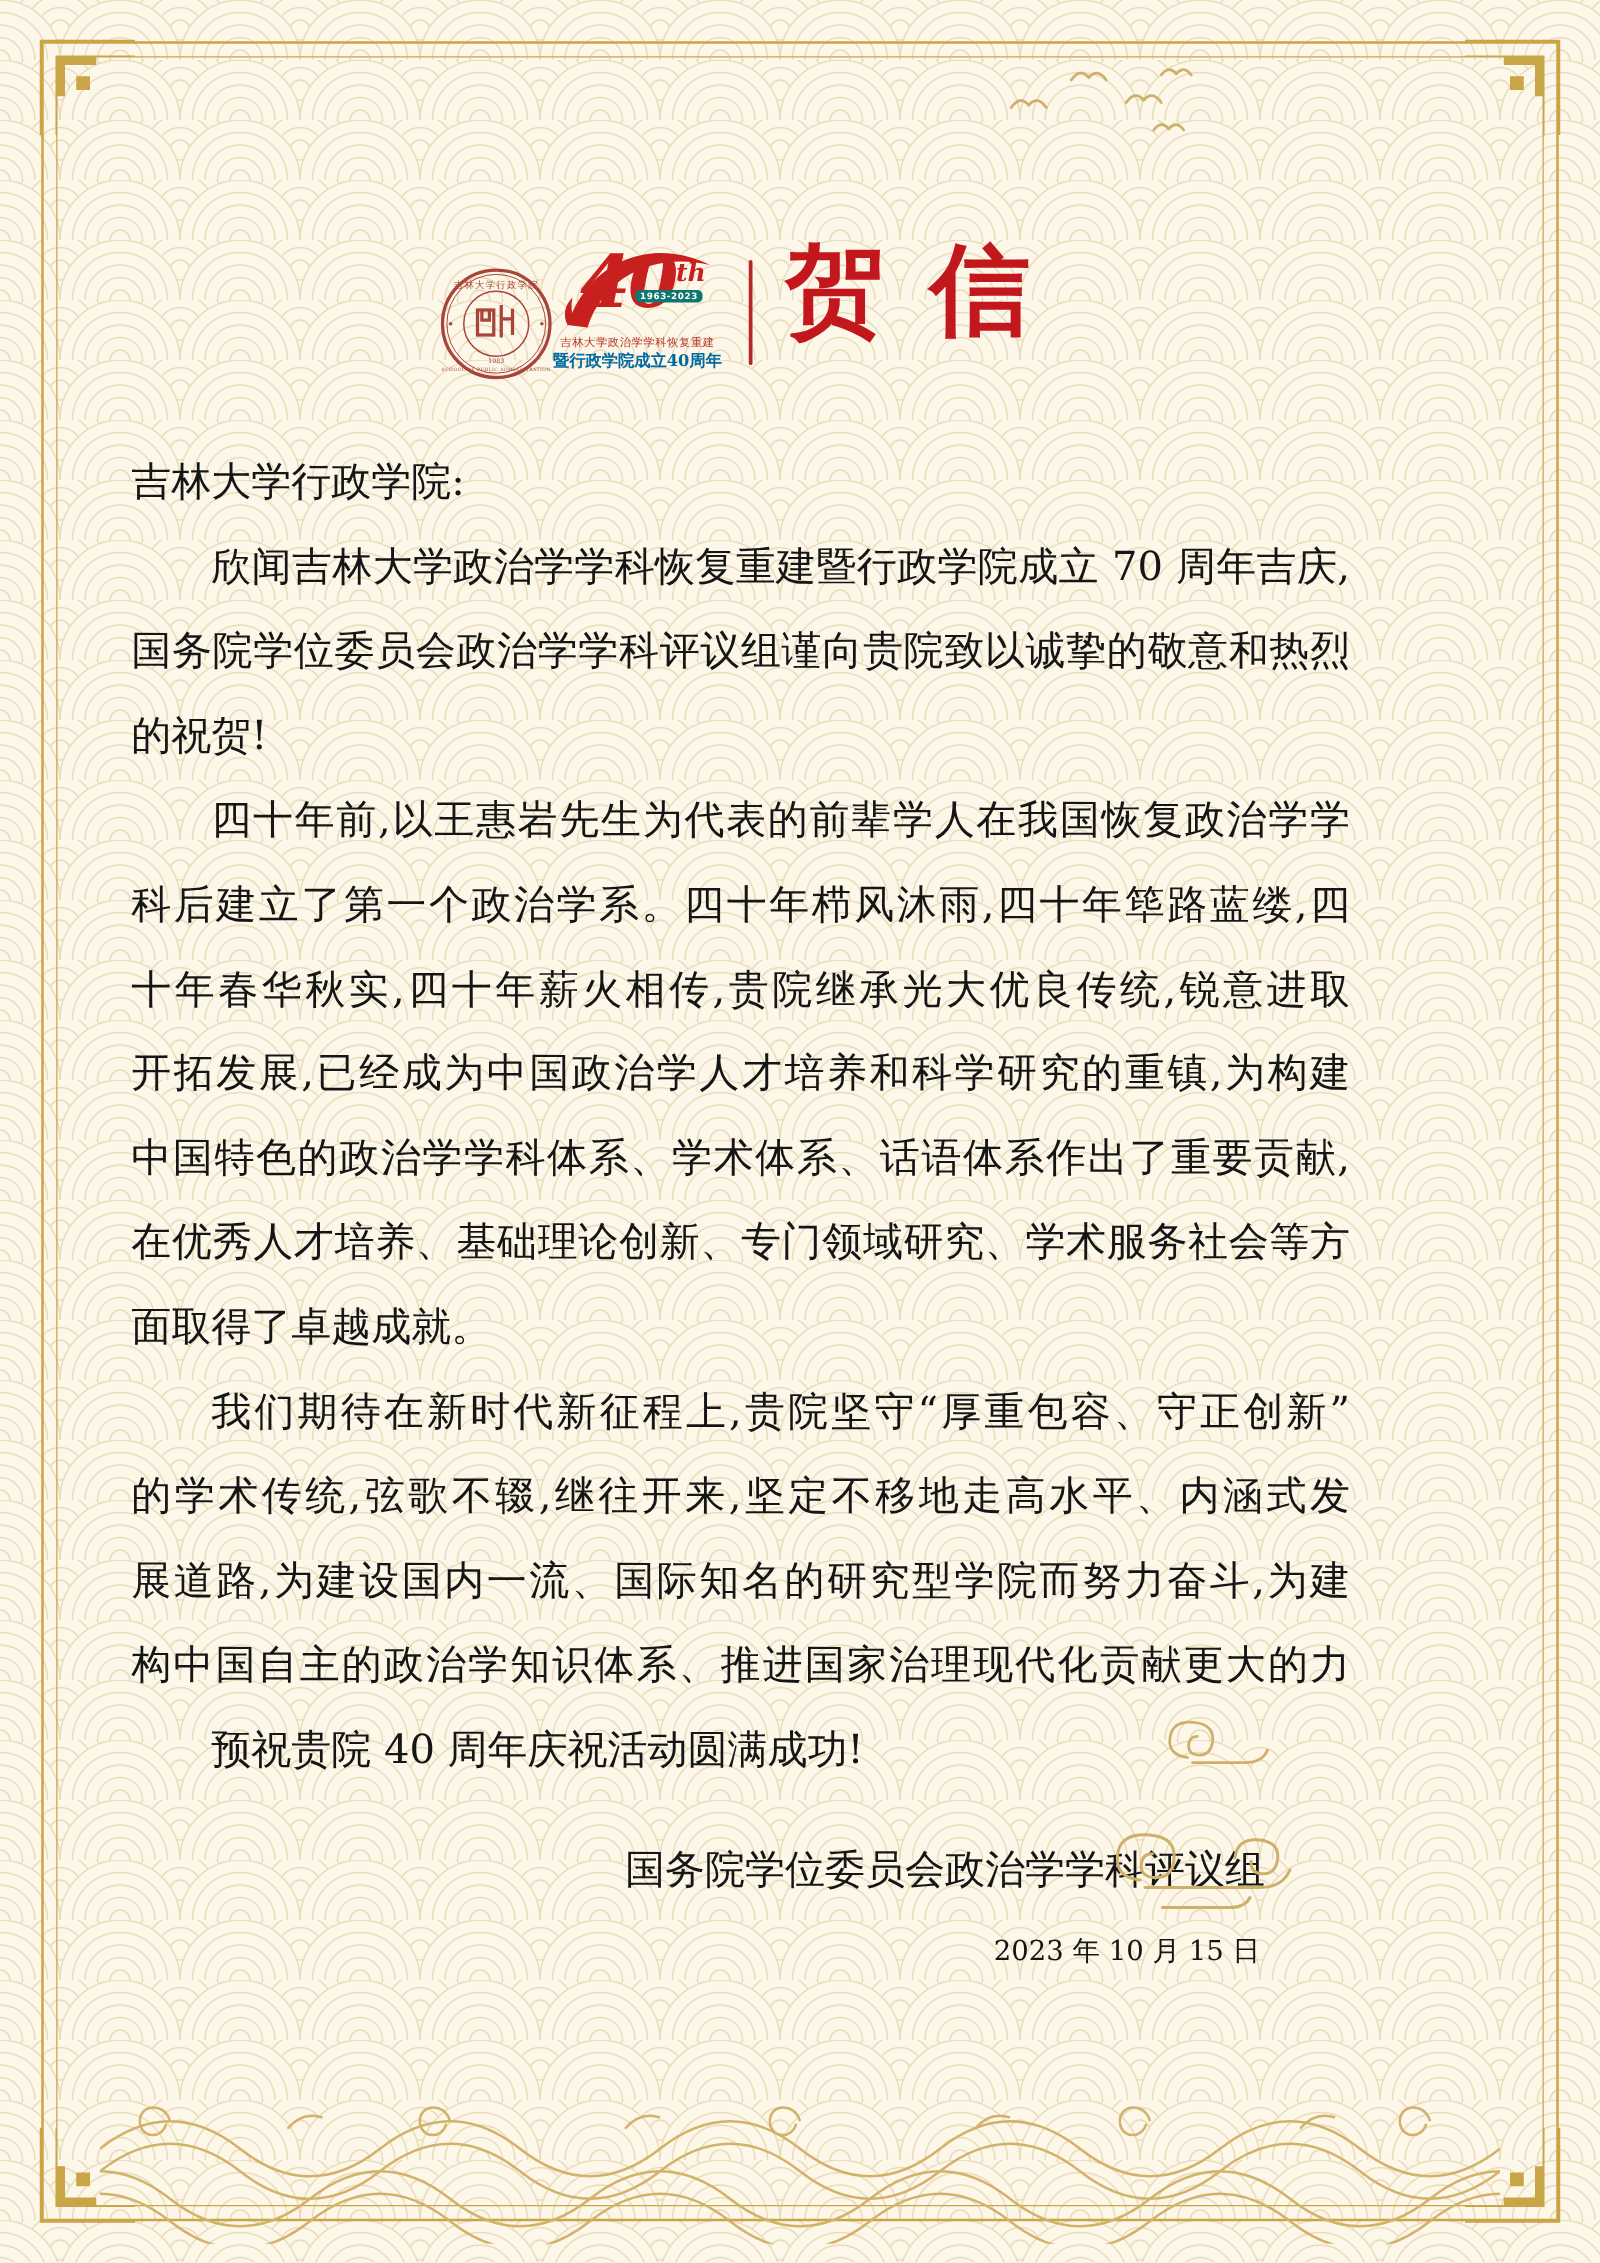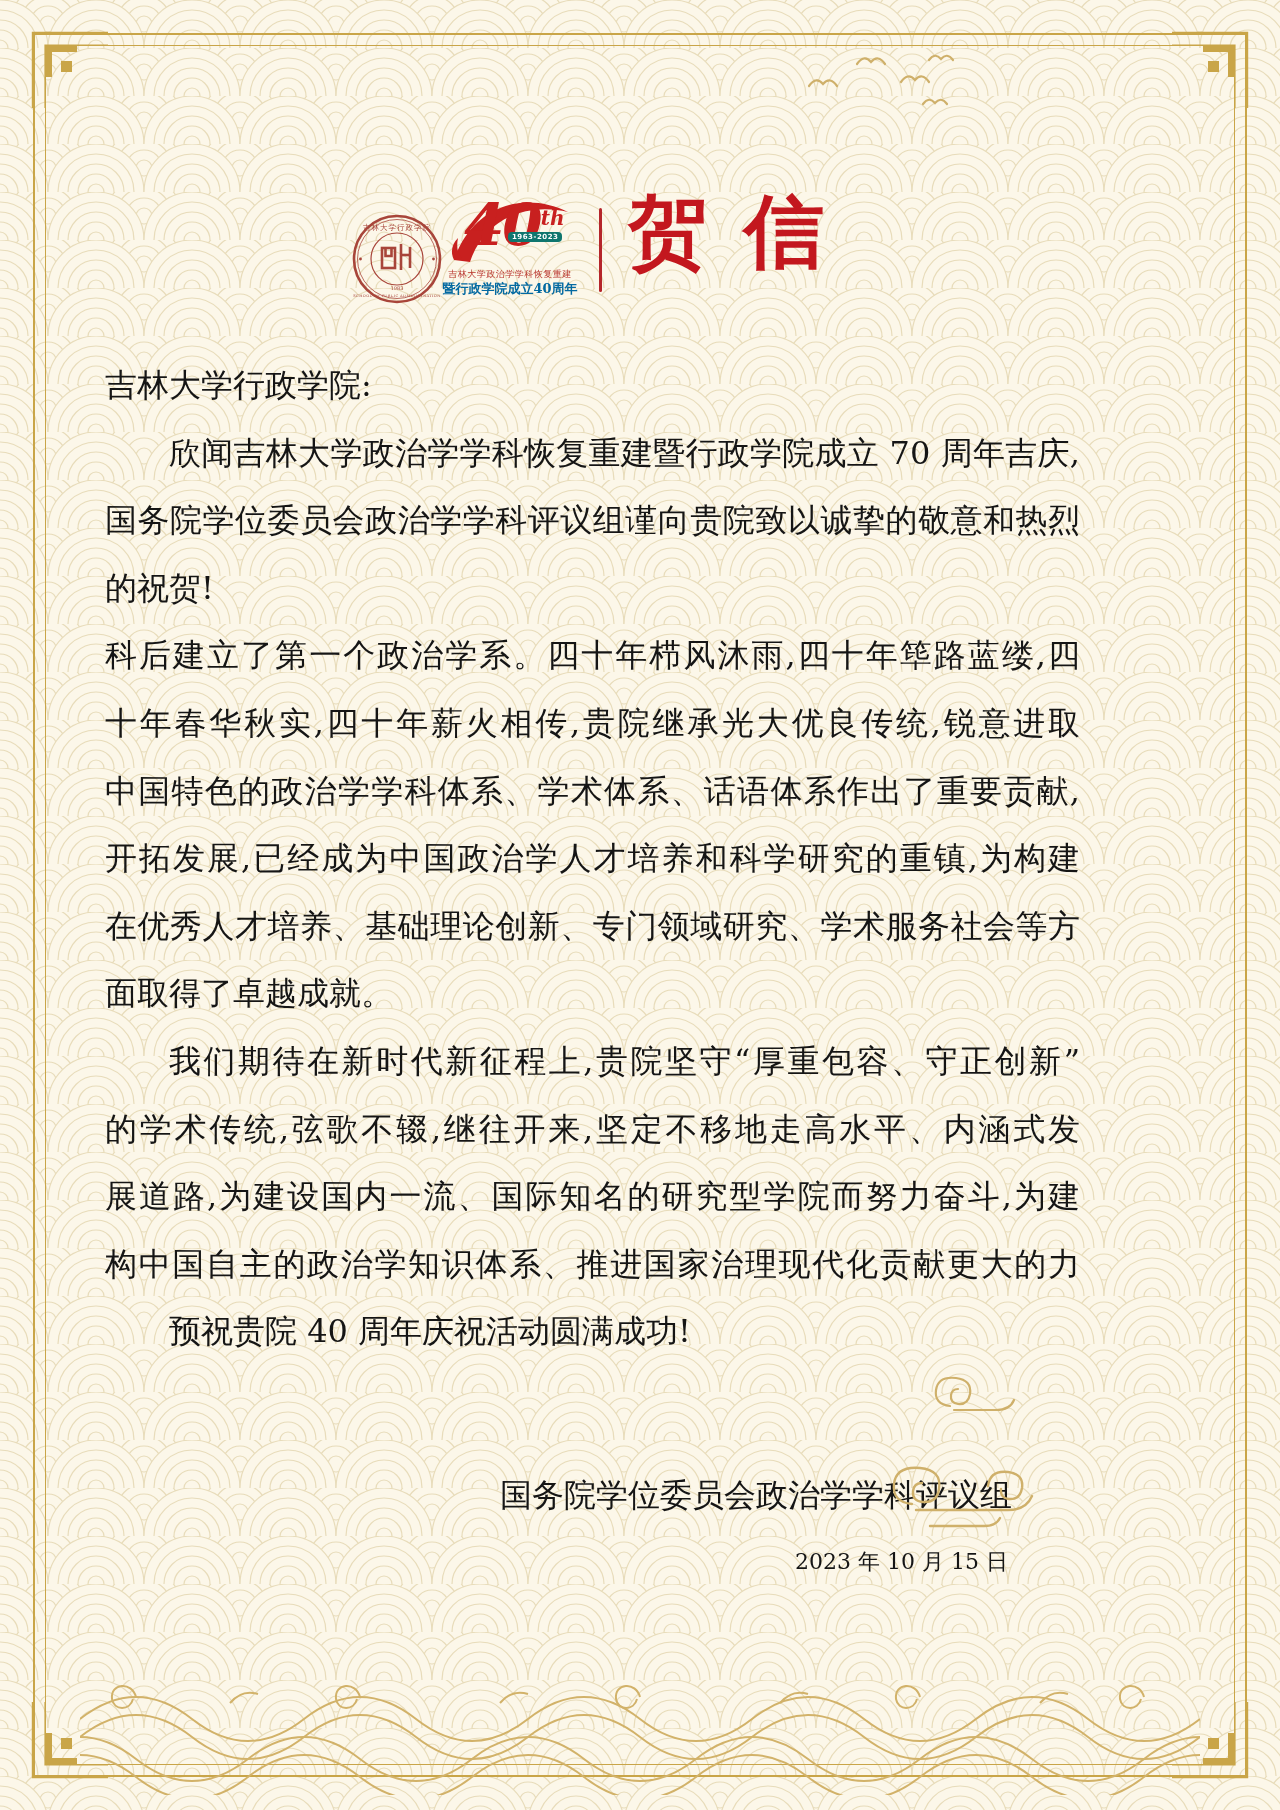--- a/index.html
+++ b/index.html
@@ -184,24 +184,25 @@
       <span>贺</span>
       <span>信</span>
     </div>
   </div>
 
   <div class="abs letter-body">
       <div class="line">吉林大学行政学院:</div>
       <div class="line j ind">欣闻吉林大学政治学学科恢复重建暨行政学院成立 70 周年吉庆,</div>
       <div class="line j">国务院学位委员会政治学学科评议组谨向贵院致以诚挚的敬意和热烈</div>
       <div class="line">的祝贺!</div>
+      <div class="line j ind">四十年前,以王惠岩先生为代表的前辈学人在我国恢复政治学学</div>
       <div class="line j">科后建立了第一个政治学系。四十年栉风沐雨,四十年筚路蓝缕,四</div>
       <div class="line j">十年春华秋实,四十年薪火相传,贵院继承光大优良传统,锐意进取</div>
+      <div class="line j">开拓发展,已经成为中国政治学人才培养和科学研究的重镇,为构建</div>
       <div class="line j">中国特色的政治学学科体系、学术体系、话语体系作出了重要贡献,</div>
-      <div class="line j">开拓发展,已经成为中国政治学人才培养和科学研究的重镇,为构建</div>
       <div class="line j">在优秀人才培养、基础理论创新、专门领域研究、学术服务社会等方</div>
       <div class="line">面取得了卓越成就。</div>
       <div class="line j ind">我们期待在新时代新征程上,贵院坚守“厚重包容、守正创新”</div>
       <div class="line j">的学术传统,弦歌不辍,继往开来,坚定不移地走高水平、内涵式发</div>
       <div class="line j">展道路,为建设国内一流、国际知名的研究型学院而努力奋斗,为建</div>
       <div class="line j">构中国自主的政治学知识体系、推进国家治理现代化贡献更大的力量。</div>
       <div class="line ind">预祝贵院 40 周年庆祝活动圆满成功!</div>
     </div>
 
   <div class="abs sig">国务院学位委员会政治学学科评议组</div>

